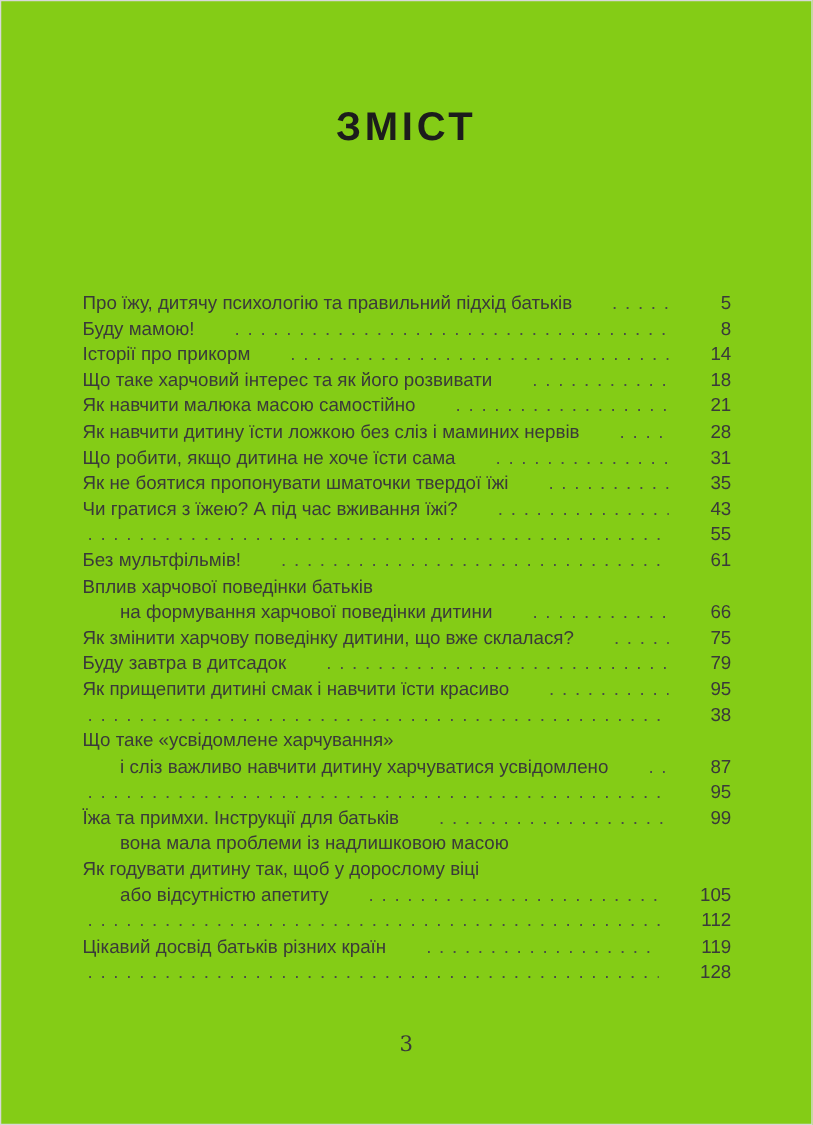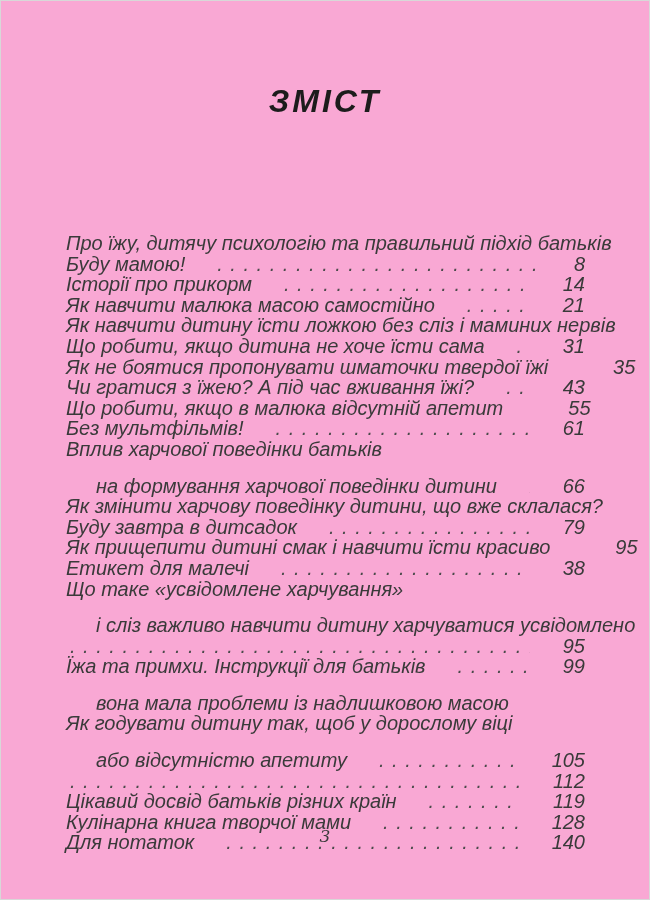--- a/index.html
+++ b/index.html
@@ -1,50 +1,49 @@
 <!DOCTYPE html>
 <html lang="uk"><head>
 <meta charset="utf-8">
 <style>
   html, body { margin: 0; padding: 0; background: #e9e9e9; }
   .page {
     position: relative;
     width: 650px;
     height: 900px;
     margin: 0 auto;
-    background: #f9a8d4;
+    background: #84cc16;
     box-sizing: border-box;
     border: 1px solid #d8d8d8;
     font-family: "Liberation Sans", sans-serif;
     color: #3a3a3a;
     overflow: hidden;
-    font-style: italic;
   }
   .title {
     padding-top: 84px;
     text-align: center;
     font-size: 32px;
     line-height: 1;
     font-weight: 700;
     letter-spacing: 3px;
     color: #1c1c1c;
   }
   .toc {
     margin: 116px 64px 0 65px;
   }
   .toc-row {
     display: flex;
     align-items: baseline;
-    font-size: 20px;
+    font-size: 15px;
     line-height: 20.6px;
     font-weight: 500;
     white-space: nowrap;
     gap: 28px;
   }
-  .toc-row.cont .toc-text { padding-left: 30px; margin-top: 16px; }
+  .toc-row.cont .toc-text { padding-left: 30px; }
   .toc-text { flex: 0 0 auto; }
   .dots {
     flex: 1 1 auto;
     min-width: 0;
     overflow: hidden;
     white-space: nowrap;
     margin: 0 5px 0 4px;
     color: #4a4a4a;
   }
   .dots::before {
@@ -82,20 +81,25 @@
         <span class="toc-text">Буду мамою!</span>
         <span class="dots"></span>
         <span class="toc-page-num">8</span>
       </div>
       <div class="toc-row">
         <span class="toc-text">Історії про прикорм</span>
         <span class="dots"></span>
         <span class="toc-page-num">14</span>
       </div>
       <div class="toc-row">
+        <span class="toc-text">Що таке харчовий інтерес та як його розвивати</span>
+        <span class="dots"></span>
+        <span class="toc-page-num">18</span>
+      </div>
+      <div class="toc-row">
         <span class="toc-text">Як навчити малюка масою самостійно</span>
         <span class="dots"></span>
         <span class="toc-page-num">21</span>
       </div>
       <div class="toc-row">
         <span class="toc-text">Як навчити дитину їсти ложкою без сліз і маминих нервів</span>
         <span class="dots"></span>
         <span class="toc-page-num">28</span>
       </div>
       <div class="toc-row">
@@ -107,21 +111,20 @@
         <span class="toc-text">Як не боятися пропонувати шматочки твердої їжі</span>
         <span class="dots"></span>
         <span class="toc-page-num">35</span>
       </div>
       <div class="toc-row">
         <span class="toc-text">Чи гратися з їжею? А під час вживання їжі?</span>
         <span class="dots"></span>
         <span class="toc-page-num">43</span>
       </div>
       <div class="toc-row">
-        <span class="toc-text">Що робити, якщо в малюка відсутній апетит</span>
         <span class="dots"></span>
         <span class="toc-page-num">55</span>
       </div>
       <div class="toc-row">
         <span class="toc-text">Без мультфільмів!</span>
         <span class="dots"></span>
         <span class="toc-page-num">61</span>
       </div>
       <div class="toc-row">
         <span class="toc-text">Вплив харчової поведінки батьків</span>
@@ -140,21 +143,20 @@
         <span class="toc-text">Буду завтра в дитсадок</span>
         <span class="dots"></span>
         <span class="toc-page-num">79</span>
       </div>
       <div class="toc-row">
         <span class="toc-text">Як прищепити дитині смак і навчити їсти красиво</span>
         <span class="dots"></span>
         <span class="toc-page-num">95</span>
       </div>
       <div class="toc-row">
-        <span class="toc-text">Етикет для малечі</span>
         <span class="dots"></span>
         <span class="toc-page-num">38</span>
       </div>
       <div class="toc-row">
         <span class="toc-text">Що таке «усвідомлене харчування»</span>
       </div>
       <div class="toc-row cont">
         <span class="toc-text">і сліз важливо навчити дитину харчуватися усвідомлено</span>
         <span class="dots"></span>
         <span class="toc-page-num">87</span>
@@ -182,24 +184,18 @@
       <div class="toc-row">
         <span class="dots"></span>
         <span class="toc-page-num">112</span>
       </div>
       <div class="toc-row">
         <span class="toc-text">Цікавий досвід батьків різних країн</span>
         <span class="dots"></span>
         <span class="toc-page-num">119</span>
       </div>
       <div class="toc-row">
-        <span class="toc-text">Кулінарна книга творчої мами</span>
         <span class="dots"></span>
         <span class="toc-page-num">128</span>
-      </div>
-      <div class="toc-row">
-        <span class="toc-text">Для нотаток</span>
-        <span class="dots"></span>
-        <span class="toc-page-num">140</span>
       </div>
     </div>
   <div class="folio">3</div>
 </div>
 
 </body></html>

